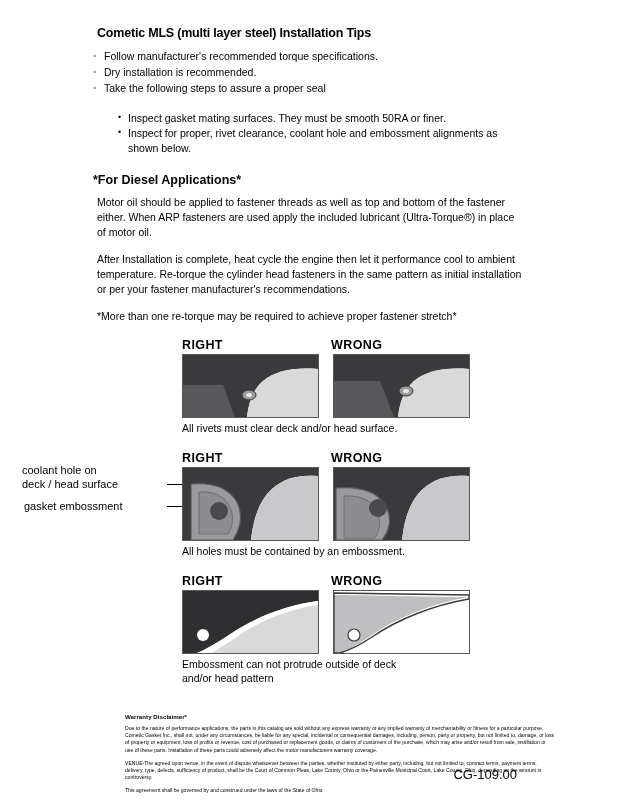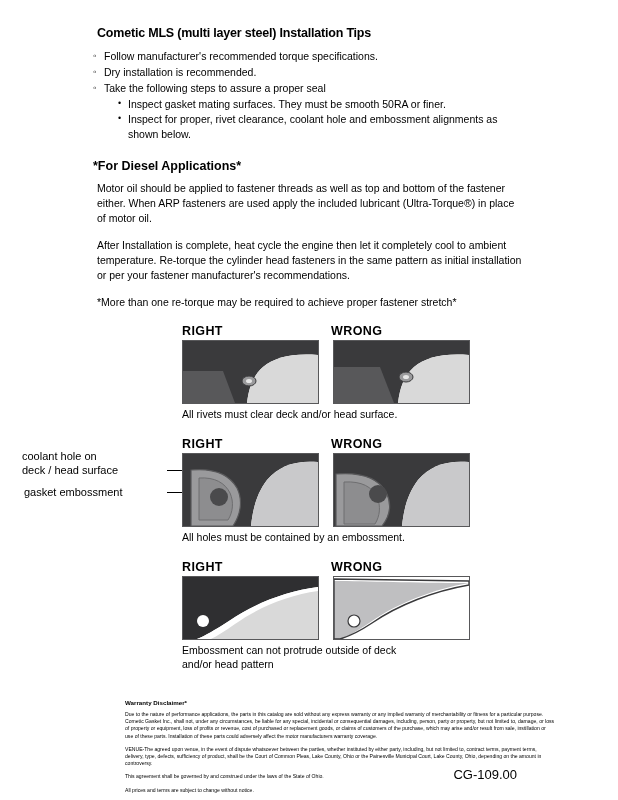--- a/index.html
+++ b/index.html
@@ -41,21 +41,21 @@
   }
   ul.bullets > li::before {
     content: "\25E6";
     position: absolute;
     left: 0;
     top: -1px;
     font-size: 10px;
   }
   ul.subbullets {
     list-style: none;
-    margin: 1px 0 0 14px;
+    margin: 15px 0 0 14px;
     padding: 0;
   }
   ul.subbullets > li {
     font-size: 10.5px;
     line-height: 15px;
     position: relative;
     padding-left: 10px;
   }
   ul.subbullets > li::before {
     content: "\2022";
@@ -167,21 +167,21 @@
       <ul class="subbullets">
         <li><span>Inspect gasket mating surfaces.  They must be smooth 50RA or finer.</span></li>
         <li><span>Inspect for proper, rivet clearance, coolant hole and embossment alignments as shown below.</span></li>
       </ul>
     </li>
   </ul>
 
   <h2 class="subtitle">*For Diesel Applications*</h2>
 
   <p class="body-par">Motor oil should be applied to fastener threads as well as top and bottom of the fastener either. When ARP fasteners are used apply the included lubricant (Ultra-Torque®) in place of motor oil.</p>
-  <p class="body-par">After Installation is complete, heat cycle the engine then let it completely cool to ambient temperature. Re-torque the cylinder head fasteners in the same pattern as initial installation or per your fastener manufacturer's recommendations.</p>
+  <p class="body-par">After Installation is complete, heat cycle the engine then let it performance cool to ambient temperature. Re-torque the cylinder head fasteners in the same pattern as initial installation or per your fastener manufacturer's recommendations.</p>
   <p class="body-par tight">*More than one re-torque may be required to achieve proper fastener stretch*</p>
 
   <div class="figblock b1">
     <div class="fig-labels">
       <div class="fig-label">RIGHT</div>
       <div class="fig-label">WRONG</div>
     </div>
     <div class="fig-row">
       <div class="fig-img">
         <svg width="135" height="62" viewBox="0 0 135 62">

